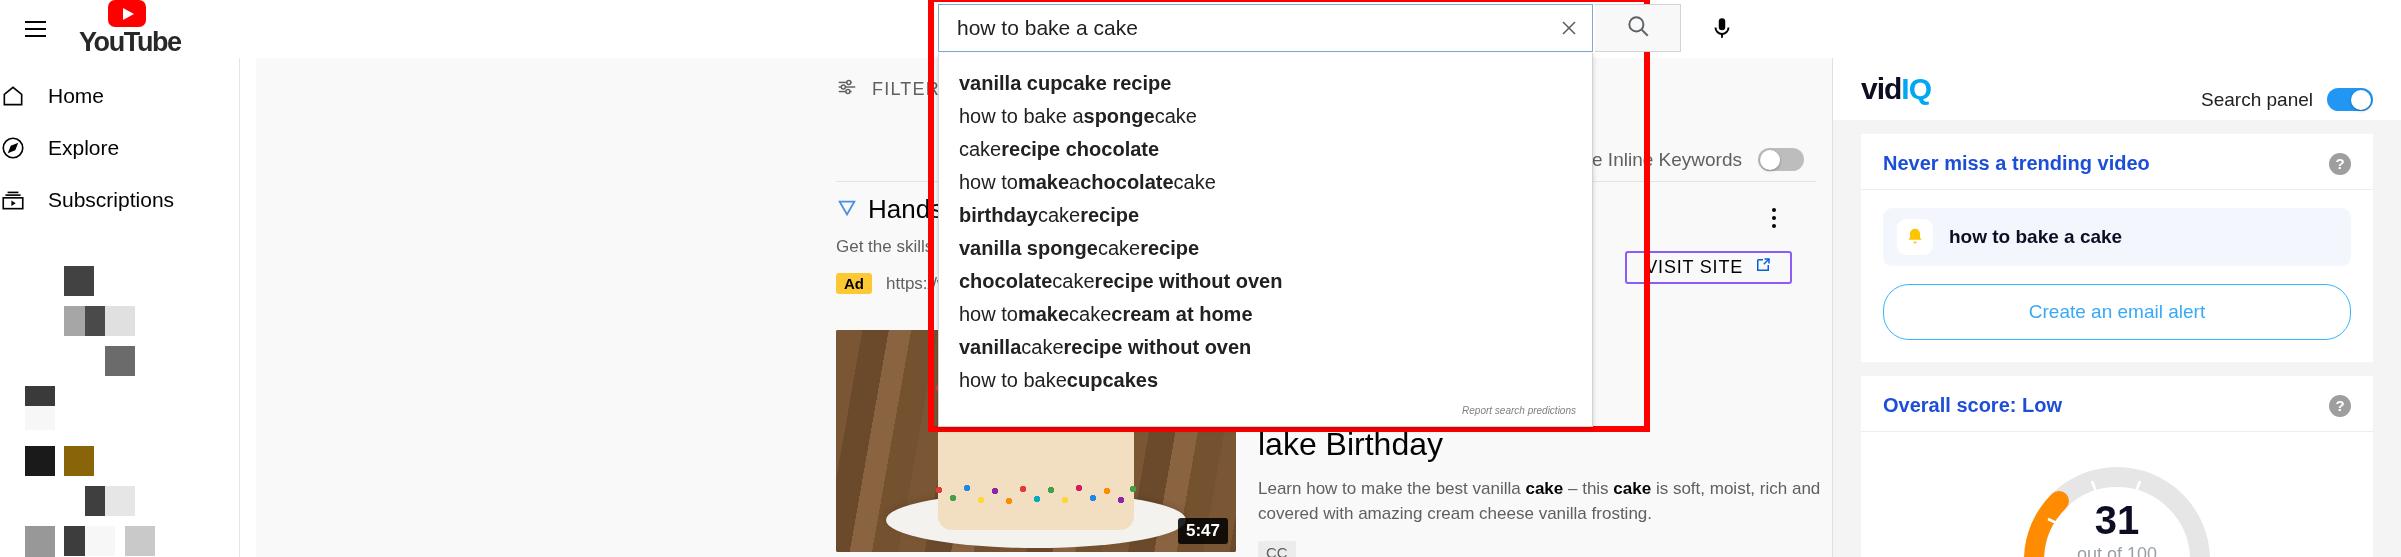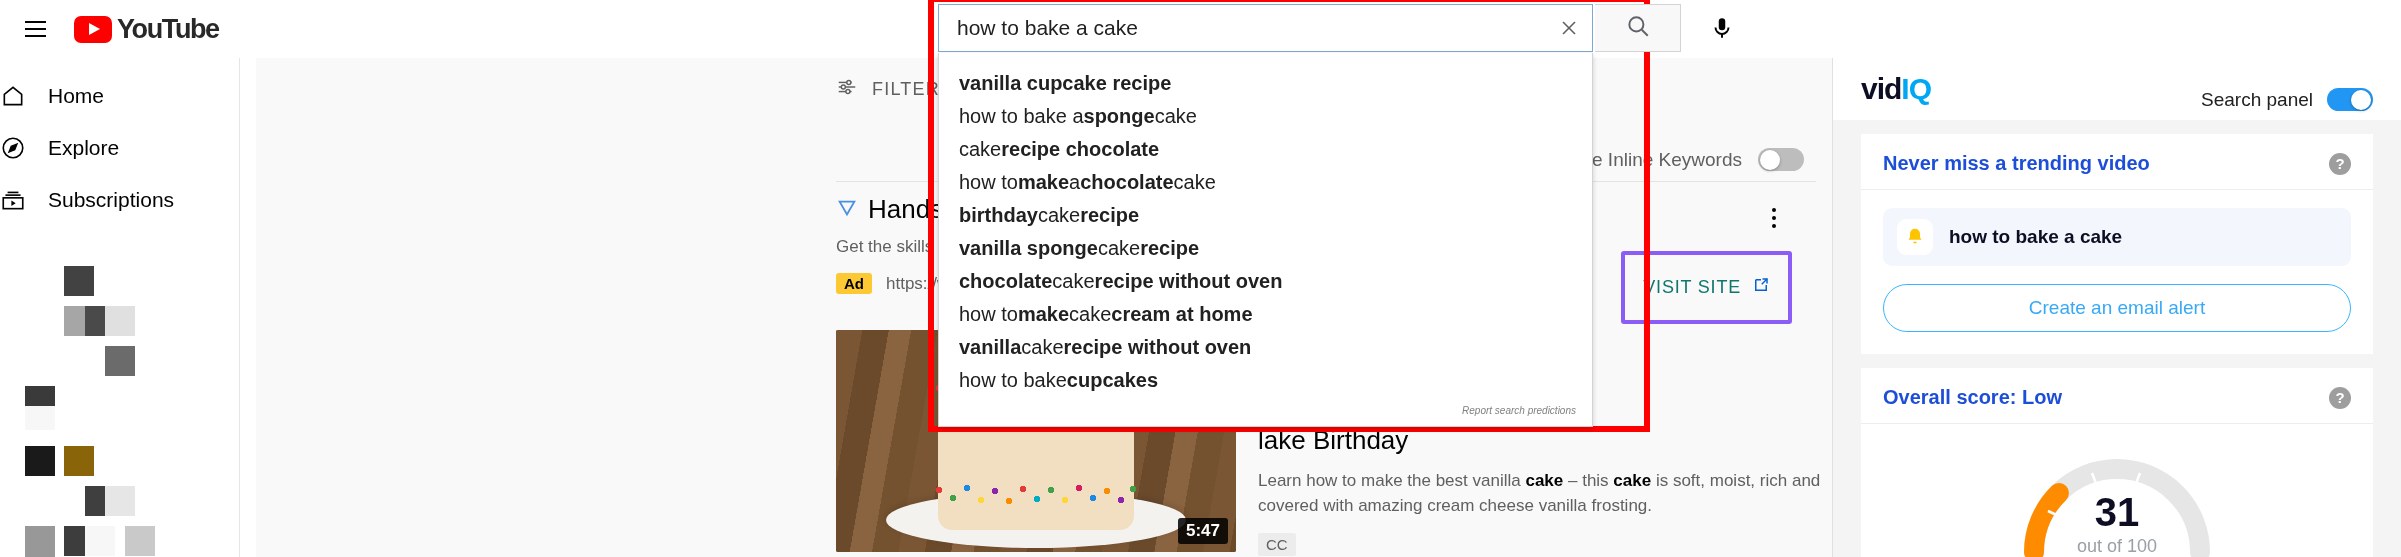--- a/index.html
+++ b/index.html
@@ -15,21 +15,21 @@
   .yt-header {
     position: absolute; top: 0; left: 0; width: 2401px; height: 58px;
     background: #ffffff; display: flex; align-items: center; z-index: 5;
   }
   .hamburger {
     margin-left: 16px; width: 38px; height: 38px;
     display: flex; flex-direction: column; justify-content: center;
     align-items: center; gap: 5px; cursor: pointer;
   }
   .hamburger span { display: block; width: 21px; height: 2px; background: #030303; }
-  .yt-logo { display: flex; align-items: center; margin-left: 20px; cursor: pointer; }
+  .yt-logo { display: flex; align-items: center; margin-left: 20px; cursor: pointer; flex-direction: column; }
   .yt-play-box {
     width: 38px; height: 27px; background: #ff0000; border-radius: 7px;
     display: flex; align-items: center; justify-content: center;
   }
   .yt-play-tri {
     width: 0; height: 0; border-left: 11px solid #ffffff;
     border-top: 6.5px solid transparent; border-bottom: 6.5px solid transparent;
     margin-left: 3px;
   }
   .yt-wordmark {
@@ -96,23 +96,23 @@
   }
   .ad-sub { font-size: 17px; color: #606060; margin-top: 12px; }
   .ad-url-row { display: flex; align-items: center; margin-top: 16px; }
   .ad-badge {
     background: #fcc934; color: #000; font-size: 15px; font-weight: 600;
     padding: 2px 8px; border-radius: 3px;
   }
   .ad-url { font-size: 17px; color: #606060; margin-left: 14px; }
   .visit-site-btn {
     position: absolute; top: 57px; right: 34px;
-    border: 4px solid #8b5cf6; border-radius: 3px;
-    padding: 21px 18px; display: flex; align-items: center; gap: 11px;
-    color: #0f766e; font-size: 18px; font-weight: 500;
+    border: 2px solid #8b5cf6; border-radius: 3px;
+    padding: 3px 18px; display: flex; align-items: center; gap: 11px;
+    color: #000000; font-size: 18px; font-weight: 500;
     letter-spacing: .8px; cursor: pointer; background: #f9f9f9;
   }
   .kebab {
     position: absolute; top: 8px; right: 44px;
     display: flex; flex-direction: column; gap: 4px;
     cursor: pointer; padding: 6px;
   }
   .kebab i { width: 4px; height: 4px; border-radius: 50%; background: #030303; display:block; }
 
   
@@ -164,21 +164,21 @@
   }
   .sprinkles.top { bottom: 142px; }
   .sprinkles.mid { bottom: 40px; }
   .thumb-dur {
     position: absolute; right: 8px; bottom: 8px;
     background: rgba(0,0,0,.85); color: #fff; font-size: 17px;
     font-weight: 600; padding: 3px 8px; border-radius: 3px;
   }
 
   .meta-col { flex: 1; padding-left: 22px; }
-  .video-title { font-size: 26px; color: #030303; line-height: 1.3; cursor: pointer; }
+  .video-title { font-size: 32px; color: #030303; line-height: 1.3; cursor: pointer; }
   .video-desc { font-size: 17px; color: #606060; line-height: 1.5; margin-top: 10px; }
   .video-desc b { color: #030303; font-weight: bold; }
   .cc-badge {
     display: inline-block; margin-top: 14px; font-size: 15px;
     color: #606060; background: #ececec; padding: 3px 8px; border-radius: 2px;
   }
 
   
   .red-frame {
     position: absolute; top: -4px; left: 928px; width: 722px; height: 436px;
@@ -252,21 +252,21 @@
     display: flex; align-items: center; gap: 16px;
     background: #f3f6fd; border-radius: 9px; padding: 11px 14px;
   }
   .bell-box {
     width: 36px; height: 36px; background: #ffffff; border-radius: 9px;
     display: flex; align-items: center; justify-content: center; flex: none;
   }
   .alert-text { font-size: 19px; font-weight: bold; color: #0d0d23; }
   .email-btn {
     margin-top: 18px; border: 1px solid #37b6ff; border-radius: 26px;
-    height: 48px; display: flex; align-items: center; justify-content: center;
+    height: 56px; display: flex; align-items: center; justify-content: center;
     color: #38a9f5; font-size: 19px; cursor: pointer; background: #fff;
   }
   .gauge-wrap { position: relative; width: 100%; height: 118px; margin-top: 6px; }
   .gauge-svg { position: absolute; left: 50%; top: 0; transform: translateX(-50%); }
   .gauge-num {
     position: absolute; left: 50%; top: 42px; transform: translateX(-50%);
     font-size: 40px; font-weight: bold; color: #0d0d23;
   }
   .gauge-sub {
     position: absolute; left: 50%; top: 88px; transform: translateX(-50%);

